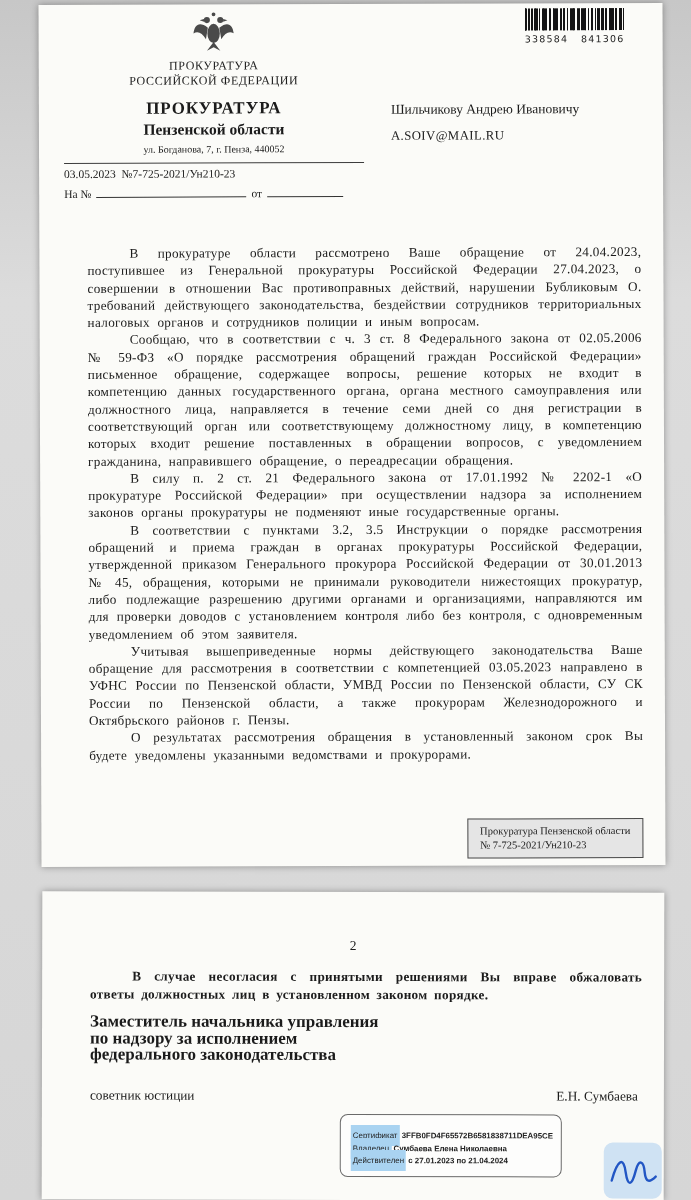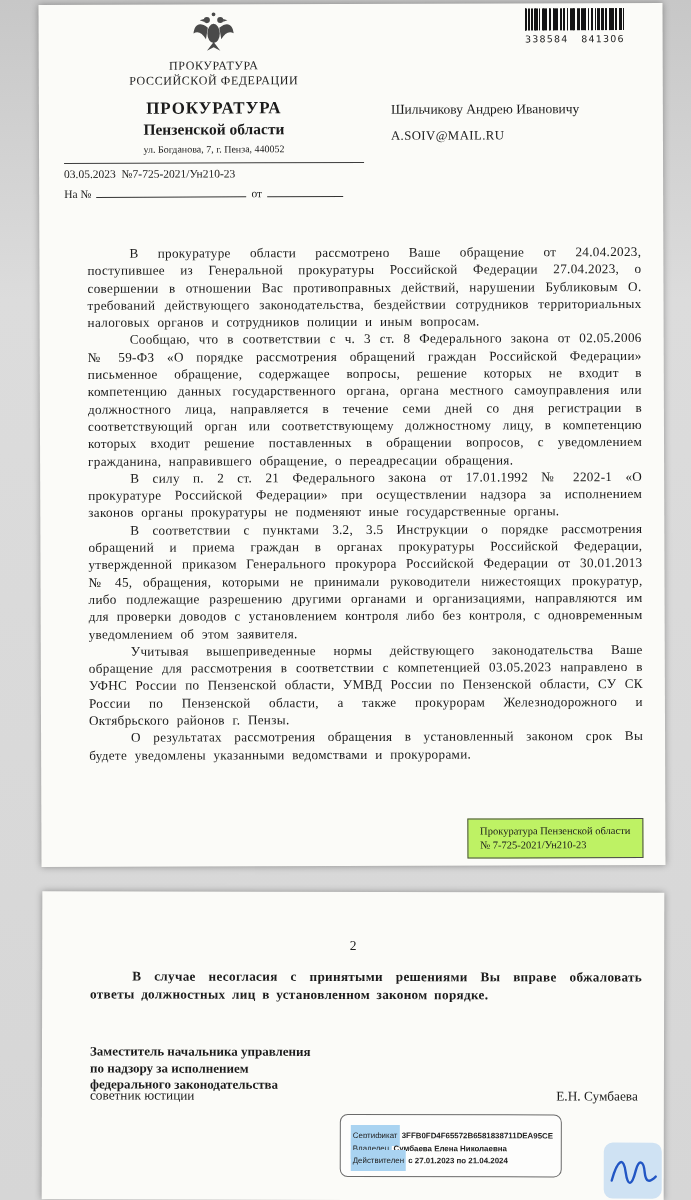--- a/index.html
+++ b/index.html
@@ -3,21 +3,21 @@
 <meta charset="utf-8">
 <style>
   html,body{margin:0;padding:0;}
   body{width:691px;height:1200px;background:#d2d2d2;font-family:"Liberation Serif",serif;color:#1b1b1b;overflow:hidden;}
   .canvas{position:relative;width:691px;height:1200px;background:linear-gradient(180deg,#c7c7c7 0%,#dcdcdc 25%,#d6d6d6 100%);overflow:hidden;}
   .page{position:absolute;background:#fbfbf8;box-shadow:0 0 7px rgba(0,0,0,.35);}
   .page1{left:40px;top:4px;width:624px;height:862px;transform:rotate(-0.2deg);}
   .page2{left:42px;top:892px;width:622px;height:308px;transform:rotate(0.12deg);}
 
   
-  .barcode-wrap{position:absolute;right:38px;top:5px;width:100px;text-align:right;}
+  .barcode-wrap{position:absolute;right:38px;top:5px;width:100px;text-align:center;}
   .barcode{height:22px;background:
     repeating-linear-gradient(90deg,#141414 0 1.5px,transparent 1.5px 3.5px),
     repeating-linear-gradient(90deg,#141414 0 1px,transparent 1px 6px),
     repeating-linear-gradient(90deg,#141414 0 2px,transparent 2px 9.5px);}
   .barcode-num{font-size:9.5px;letter-spacing:1.2px;margin-top:3px;font-family:"DejaVu Sans",sans-serif;white-space:pre;color:#222;}
 
   
   .addressee{position:absolute;left:352px;top:48px;font-size:13.5px;line-height:27px;margin-top:44px;}
   .addressee .email{font-size:12.8px;letter-spacing:.4px;}
 
@@ -33,27 +33,27 @@
   .ref-line{font-size:11.5px;text-align:left;margin-top:7px;}
   .blank{display:inline-block;border-bottom:1px solid #333;height:10px;}
   .blank-long{width:150px;margin:0 5px;}
   .blank-short{width:76px;margin-left:5px;}
 
   
   .body-text{position:absolute;left:48px;right:22px;top:240px;}
   .body-text p{margin:0;font-size:13.2px;line-height:17.3px;text-align:justify;text-indent:42px;word-spacing:4px;letter-spacing:.3px;}
 
   
-  .stamp-box{position:absolute;right:22px;bottom:7px;border:1px solid #4a4a4a;padding:5px 12px;font-size:10.5px;line-height:14px;text-align:left;background:#bef264;}
+  .stamp-box{position:absolute;right:22px;bottom:7px;border:1px solid #4a4a4a;padding:5px 12px;font-size:10.5px;line-height:14px;text-align:left;background:#e5e5e5;}
 
   
   .pgnum{position:absolute;top:46px;left:0;width:100%;text-align:center;font-size:13.5px;}
   .p2-para{position:absolute;left:48px;right:22px;top:76px;}
   .p2-para p{margin:0;font-size:13.2px;line-height:17.5px;text-align:justify;text-indent:42px;word-spacing:3px;letter-spacing:.3px;font-weight:600;}
-  .signer{position:absolute;left:48px;top:152px;font-size:13px;line-height:16.5px;font-weight:600;}
+  .signer{position:absolute;left:48px;top:122px;font-size:17px;line-height:16.5px;font-weight:600;}
   .rank-row{position:absolute;left:48px;right:26px;top:196px;font-size:13.3px;overflow:hidden;}
   .rank{float:left;text-align:right;}
   .signer-name{float:right;margin-left:28px;}
 
   .esign{position:absolute;left:298px;top:222px;width:222px;border:1.4px solid #6a6a6a;border-radius:8px;padding:7px 10px 8px;background:#fdfdfc;box-sizing:border-box;}
   .esign-title{font-size:9.6px;font-weight:bold;text-align:center;letter-spacing:.8px;line-height:13px;font-family:"Liberation Sans",sans-serif;color:#222;}
   .esign-rows{margin-top:8px;font-size:7.9px;line-height:12.5px;font-family:"Liberation Sans",sans-serif;color:#222;}
   .esign-row{white-space:nowrap;}
   .esign-label{background:#a9d3f1;padding:6px 2px;}
   .esign-val{font-weight:bold;}

